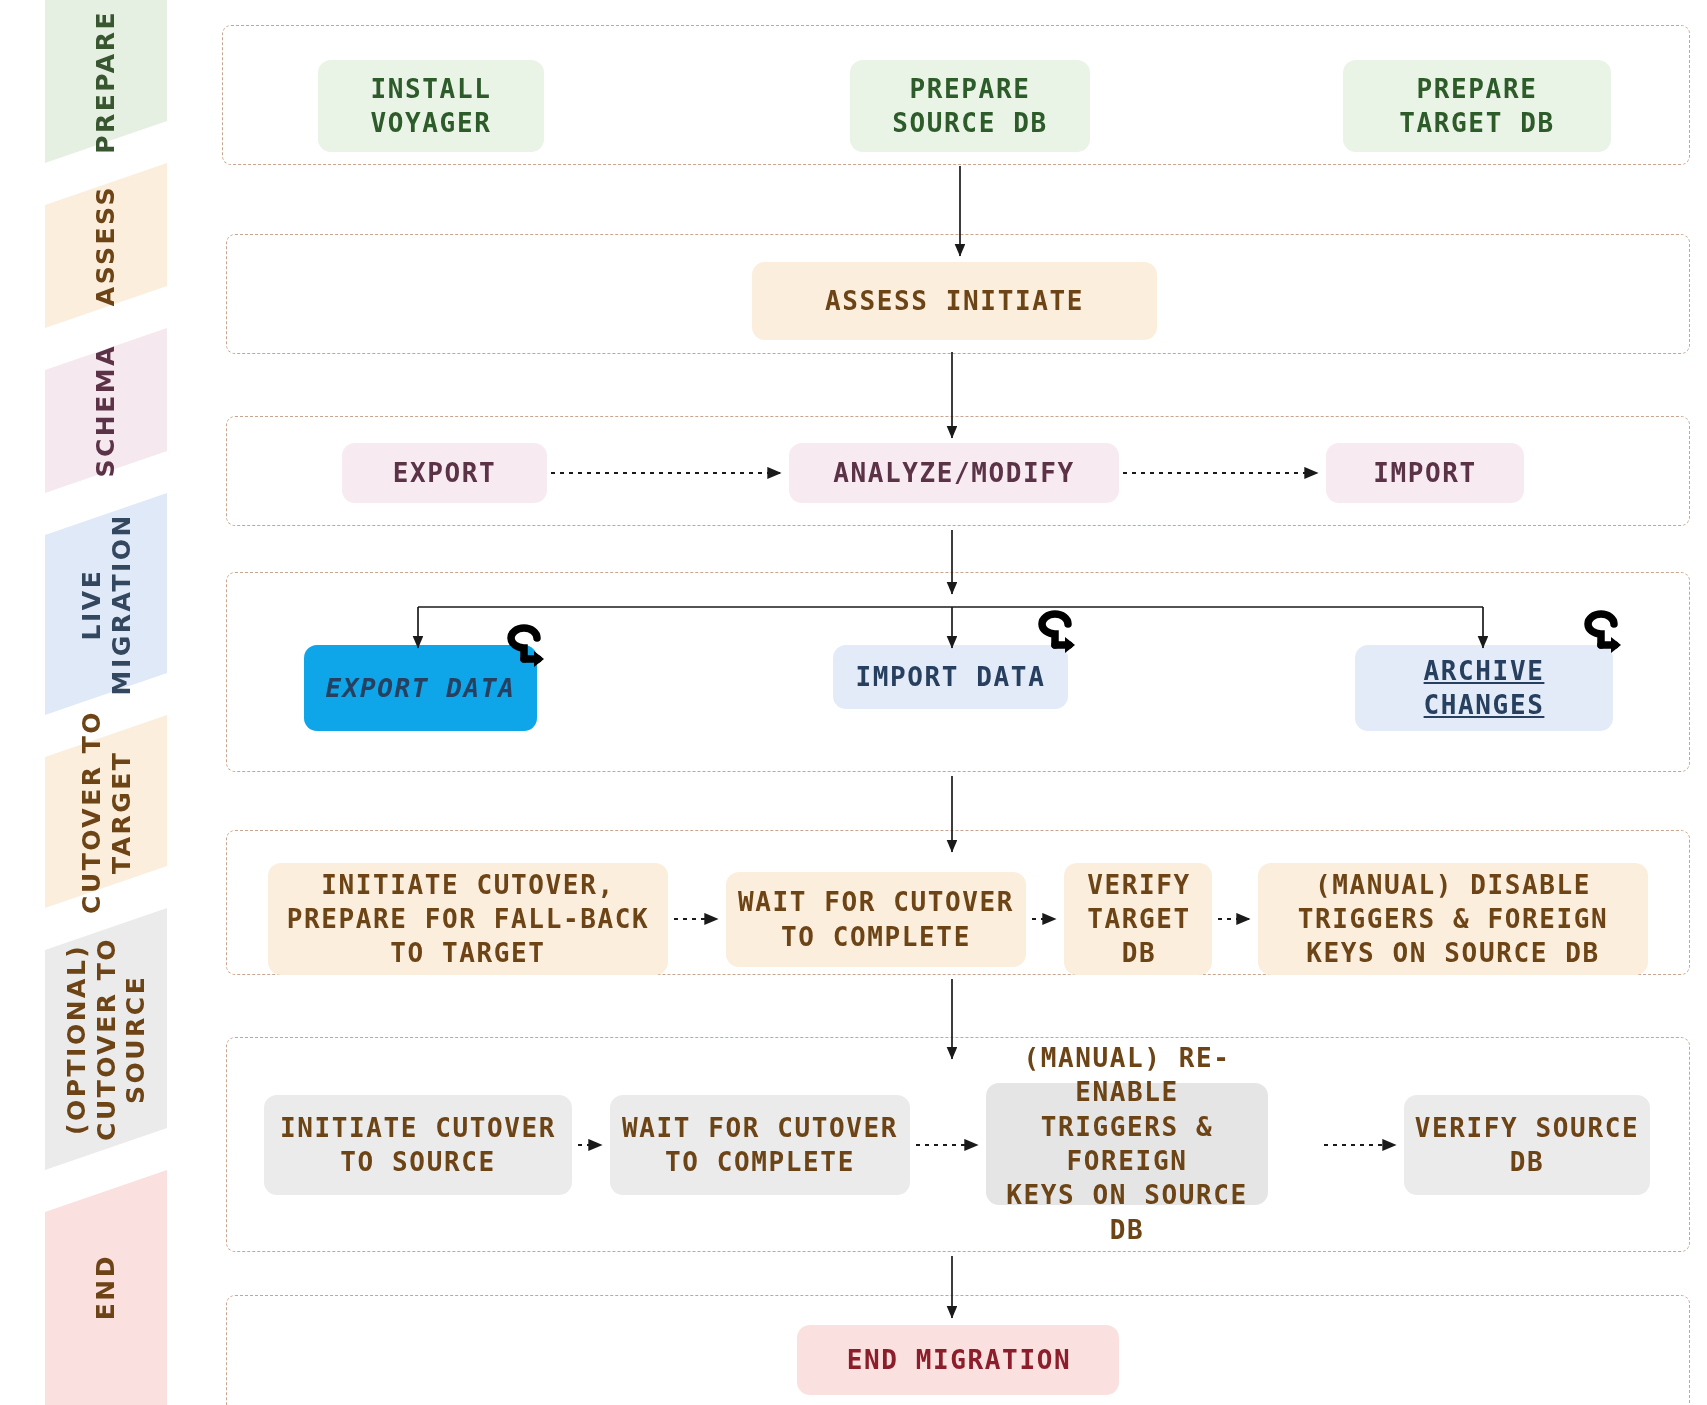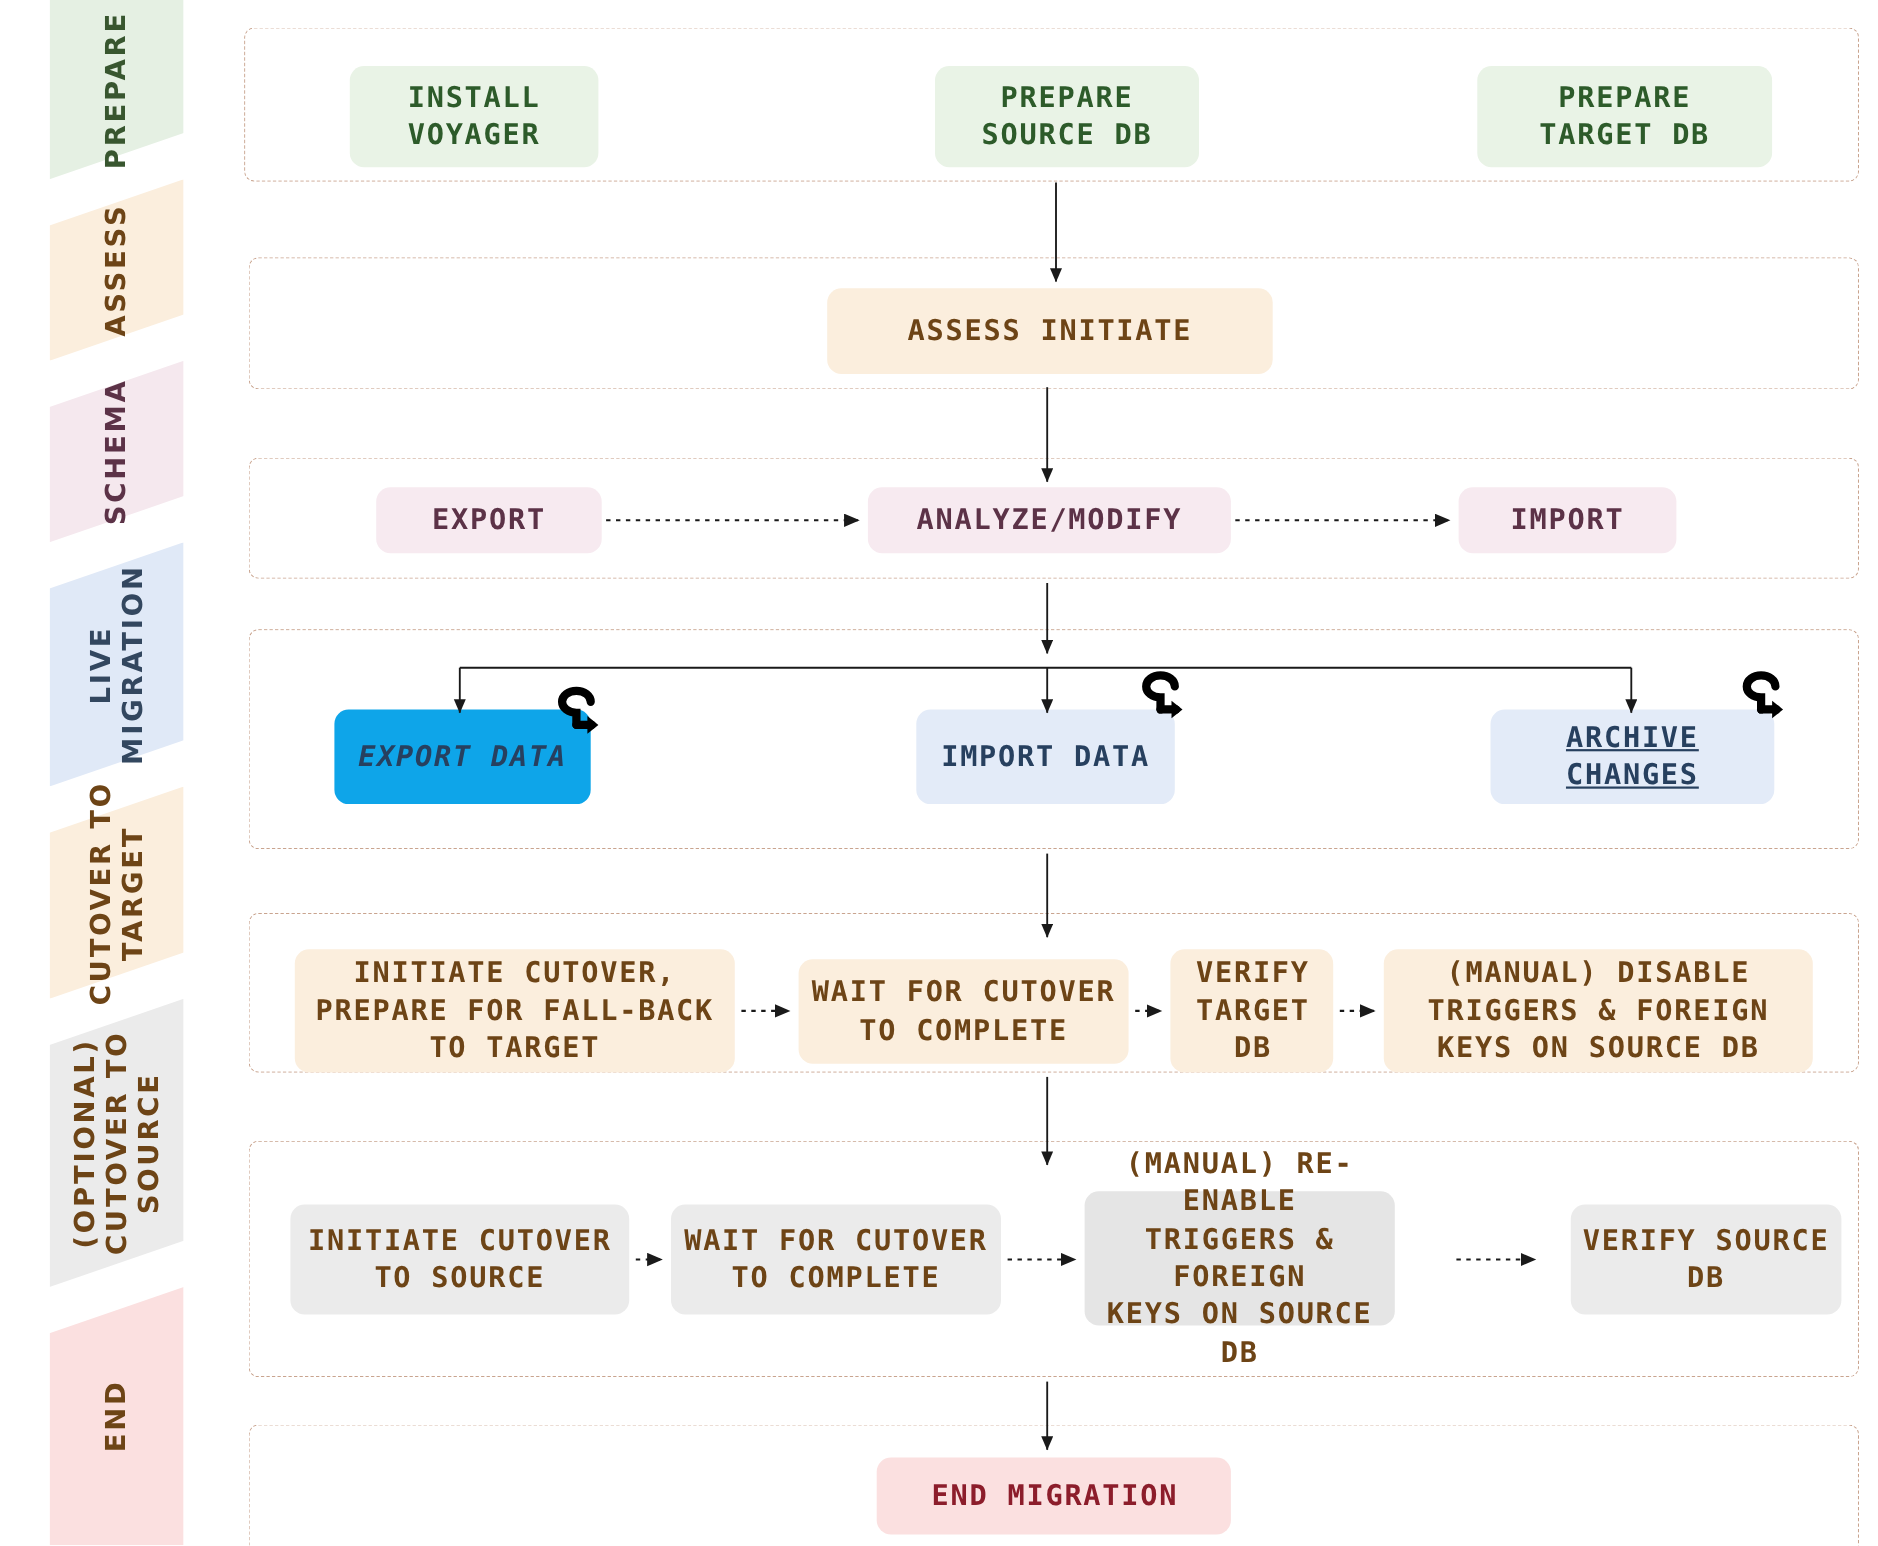--- a/index.html
+++ b/index.html
@@ -117,42 +117,42 @@
 VOYAGER</div>
     <div class="node" style="left: 850px; top: 60px; width: 240px; height: 92px; background: rgb(233, 243, 230); color: rgb(45, 91, 42);">PREPARE
 SOURCE DB</div>
     <div class="node" style="left: 1343px; top: 60px; width: 268px; height: 92px; background: rgb(233, 243, 230); color: rgb(45, 91, 42);">PREPARE
 TARGET DB</div>
     <div class="node" style="left: 752px; top: 262px; width: 405px; height: 78px; background: rgb(251, 238, 221); color: rgb(109, 68, 22);">ASSESS INITIATE</div>
     <div class="node" style="left: 342px; top: 443px; width: 205px; height: 60px; background: rgb(247, 234, 240); color: rgb(92, 50, 71);">EXPORT</div>
     <div class="node" style="left: 789px; top: 443px; width: 330px; height: 60px; background: rgb(247, 234, 240); color: rgb(92, 50, 71);">ANALYZE/MODIFY</div>
     <div class="node" style="left: 1326px; top: 443px; width: 198px; height: 60px; background: rgb(247, 234, 240); color: rgb(92, 50, 71);">IMPORT</div>
     <div class="node" style="left: 304px; top: 645px; width: 233px; height: 86px; background: #0ea5e9; color: rgb(39, 64, 95); font-style: italic;">EXPORT DATA</div>
-    <div class="node" style="left: 833px; top: 645px; width: 235px; height: 86px; background: rgb(227, 235, 248); color: rgb(39, 64, 95);">IMPORT DATA</div>
+    <div class="node" style="left: 833px; top: 645px; width: 235px; height: 64px; background: rgb(227, 235, 248); color: rgb(39, 64, 95);">IMPORT DATA</div>
     <div class="node" style="left: 1355px; top: 645px; width: 258px; height: 86px; background: rgb(227, 235, 248); color: rgb(39, 64, 95); text-decoration: underline;">ARCHIVE
 CHANGES</div>
     <div class="node" style="left: 268px; top: 863px; width: 400px; height: 112px; background: rgb(251, 238, 221); color: rgb(109, 68, 22);">INITIATE CUTOVER,
 PREPARE FOR FALL-BACK
 TO TARGET</div>
     <div class="node" style="left: 726px; top: 872px; width: 300px; height: 95px; background: rgb(251, 238, 221); color: rgb(109, 68, 22);">WAIT FOR CUTOVER
 TO COMPLETE</div>
     <div class="node" style="left: 1064px; top: 863px; width: 148px; height: 112px; background: rgb(251, 238, 221); color: rgb(109, 68, 22); padding-left: 12px;">VERIFY
 TARGET
 DB</div>
     <div class="node" style="left: 1258px; top: 863px; width: 390px; height: 112px; background: rgb(251, 238, 221); color: rgb(109, 68, 22);">(MANUAL) DISABLE
 TRIGGERS &amp; FOREIGN
 KEYS ON SOURCE DB</div>
     <div class="node" style="left: 264px; top: 1095px; width: 308px; height: 100px; background: rgb(235, 235, 235); color: rgb(109, 68, 22);">INITIATE CUTOVER
 TO SOURCE</div>
     <div class="node" style="left: 610px; top: 1095px; width: 300px; height: 100px; background: rgb(235, 235, 235); color: rgb(109, 68, 22);">WAIT FOR CUTOVER
 TO COMPLETE</div>
     <div class="node" style="left: 986px; top: 1083px; width: 282px; height: 122px; background: #e5e5e5; color: rgb(109, 68, 22);">(MANUAL) RE-ENABLE
 TRIGGERS &amp; FOREIGN
 KEYS ON SOURCE DB</div>
-    <div class="node" style="left: 1404px; top: 1095px; width: 246px; height: 100px; background: rgb(235, 235, 235); color: rgb(109, 68, 22); margin-left: 24px;">VERIFY SOURCE
+    <div class="node" style="left: 1404px; top: 1095px; width: 246px; height: 100px; background: rgb(235, 235, 235); color: rgb(109, 68, 22);">VERIFY SOURCE
 DB</div>
     <div class="node" style="left: 797px; top: 1325px; width: 322px; height: 70px; background: rgb(251, 224, 224); color: rgb(140, 29, 43); padding-left: 12px;">END MIGRATION</div>
   </div>
 
 <svg id="connectors" viewBox="0 0 1707 1405">
   <defs>
     <marker id="arrow-solid" markerWidth="9" markerHeight="9" refX="7.2" refY="3.2" orient="auto" markerUnits="strokeWidth">
       <path d="M0,0 L7.5,3.2 L0,6.4 z" fill="#1a1a1a"></path>
     </marker>
     <marker id="arrow-dot" markerWidth="9" markerHeight="9" refX="7.2" refY="3.2" orient="auto" markerUnits="strokeWidth">

